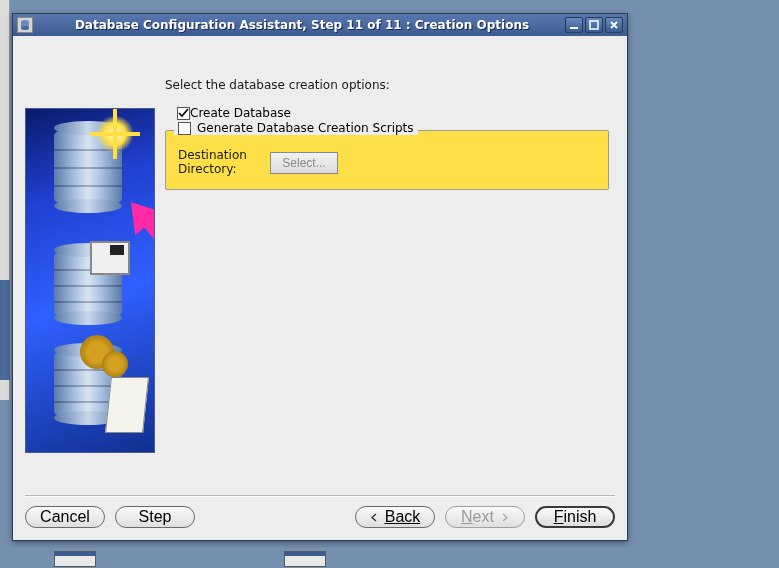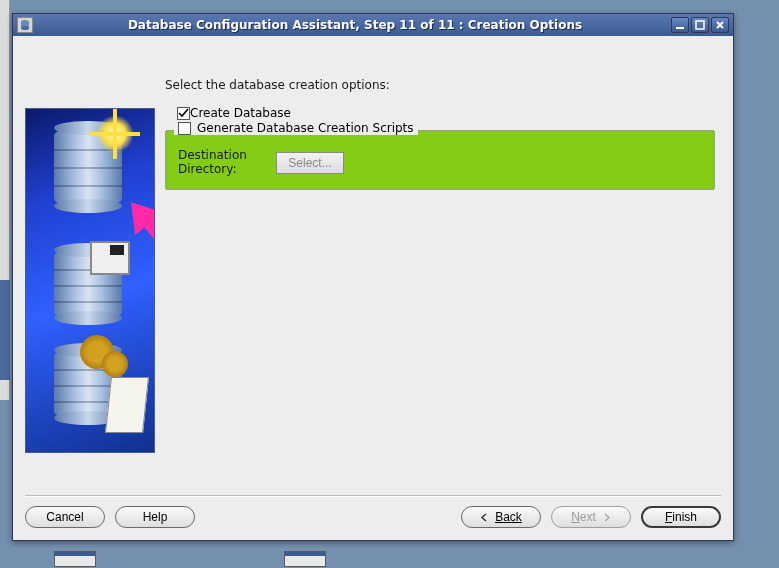--- a/index.html
+++ b/index.html
@@ -23,21 +23,21 @@
   .bg-hint2 {
     position: absolute;
     left: 0; top: 280px;
     width: 10px; height: 100px;
     background: #4a6a9a;
   }
 
   .window {
     position: absolute;
     left: 12px; top: 13px;
-    width: 722px; height: 528px;
+    width: 616px; height: 528px;
     background: #ededed;
     border: 1px solid #2a3a55;
     box-shadow: 0 2px 6px rgba(0,0,0,.4);
     display: flex;
     flex-direction: column;
   }
   .titlebar {
     height: 22px;
     background: linear-gradient(#5a78b0, #3a5a92);
     display: flex;
@@ -185,31 +185,31 @@
   .chk.checked svg { display:block; }
   .chk svg { display:none; width:11px; height:11px; }
 
   .group-box {
     border: 1px solid #9a9a9a;
     border-radius: 2px;
     position: relative;
     margin-left: 0;
     margin-right: 6px;
     padding: 18px 12px 12px 12px;
-    background: #84cc16;
+    background: #fde047;
   }
   .group-legend {
     position: absolute;
     top: -10px; left: 8px;
     background: #ededed;
     padding: 0 4px;
     display: flex; align-items:center; gap:6px;
   }
   .dest-row {
-    display: flex; align-items: center; gap: 20px;
+    display: flex; align-items: center; gap: 14px;
   }
   .dest-label { width: 78px; line-height: 1.15; color:#1a1a1a; }
   .dest-input {
     flex: 1;
     height: 22px;
     border: 1px solid #8a8a8a;
     background: #dcdcdc;
     color: #6a6a6a;
     padding: 2px 6px;
     font-family: inherit;
@@ -234,21 +234,21 @@
   .btn-row {
     display:flex; align-items:center; gap:10px;
     padding-bottom:4px;
   }
   .btn-row .spacer { flex:1; }
   .btn {
     min-width: 80px; height: 22px;
     border: 1px solid #6a6a6a;
     border-radius: 11px;
     background: linear-gradient(#fafafa,#dedede);
-    font-size: 12px;
+    font-size: 16px;
     display:inline-flex; align-items:center; justify-content:center;
     gap:6px;
     cursor:pointer;
     padding: 0 12px;
   }
   .btn.disabled { color:#9a9a9a; cursor:default; border-color:#a0a0a0;justify-content:center;}
   .btn .u { text-decoration: underline; }
   .btn.default {
     border: 2px solid #3a3a3a;
   }
@@ -358,21 +358,21 @@
             <button class="browse-btn" disabled="">Select...</button>
           </div>
         </div>
       </div>
     </div>
 
     <div class="footer">
       <div class="hr"></div>
       <div class="btn-row">
         <button class="btn">Cancel</button>
-        <button class="btn">Help</button>
+        <button class="btn">Step</button>
         <div class="spacer"></div>
         <button class="btn">
           <svg viewBox="0 0 9 9">
               <path d="M6 1 L2 4.5 L6 8" stroke="#333" stroke-width="1.4" fill="none"></path>
             </svg>
           <span><span class="u" id="backU" textcontent="Back"><span style="text-decoration:underline">B</span>ack</span></span>
         </button>
         <button class="btn disabled">
           <span><span id="nextU"><span style="text-decoration:underline">N</span>ext</span></span>
           <svg viewBox="0 0 9 9">

